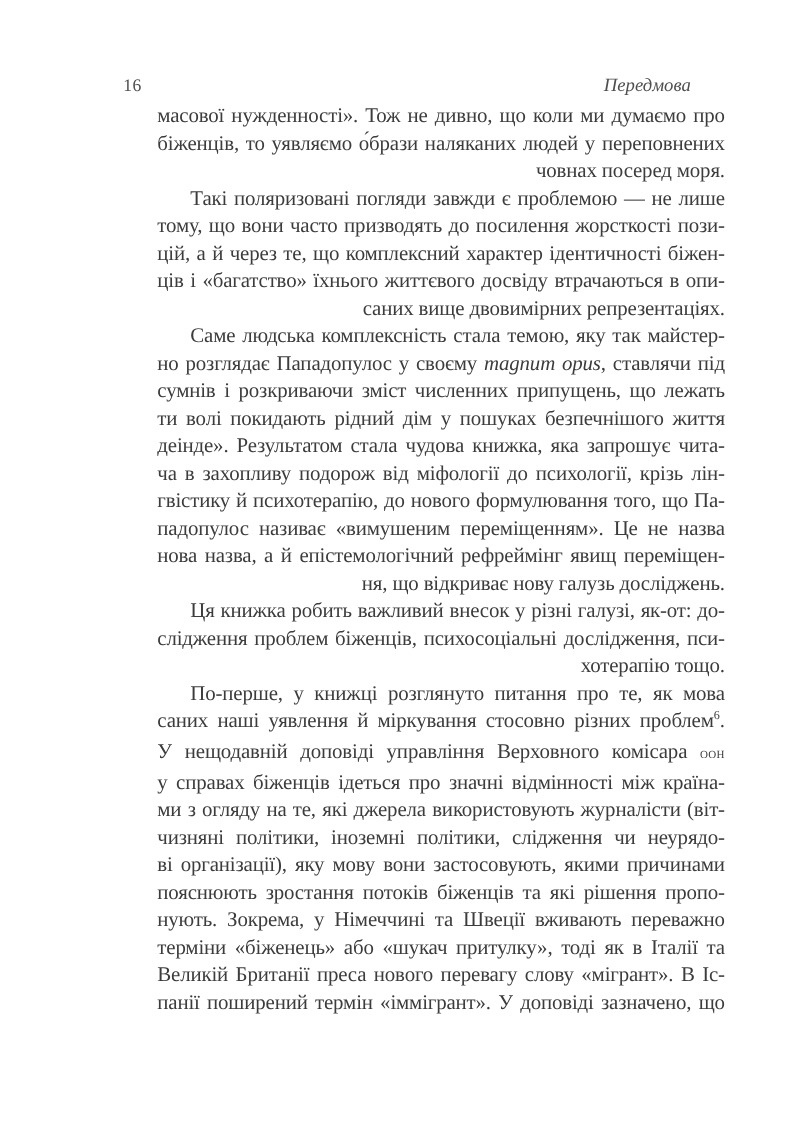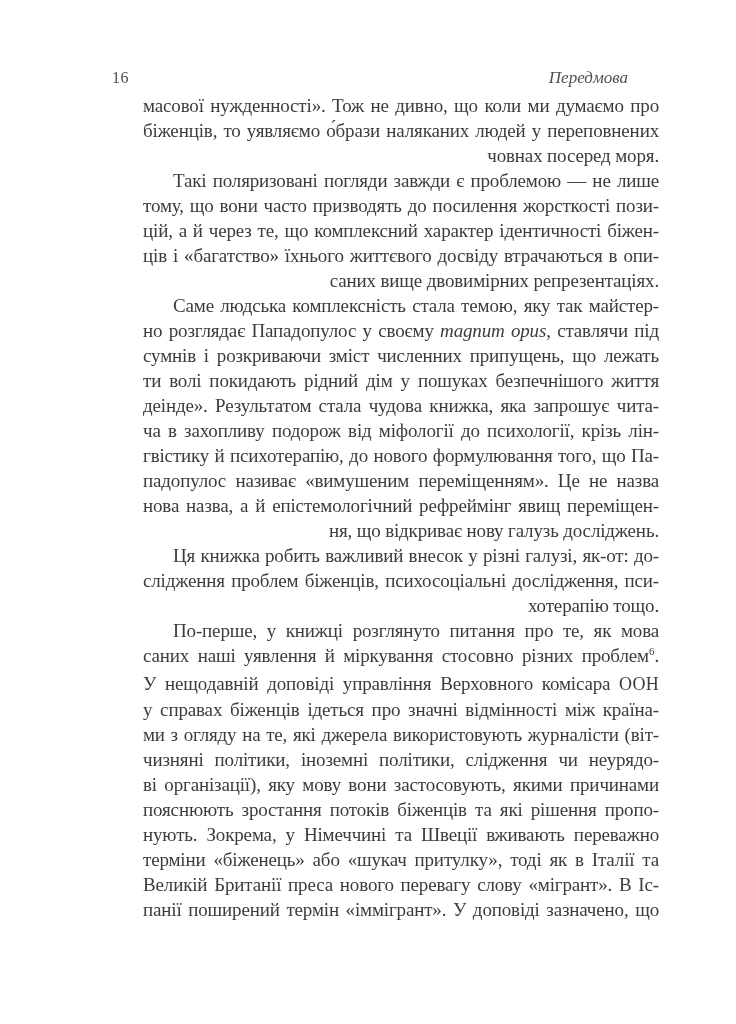--- a/index.html
+++ b/index.html
@@ -57,21 +57,21 @@
     text-indent: 30px;
   }
   .s-i { font-style: italic; }
   .s-sup {
     font-size: 11px;
     position: relative;
     top: -7px;
     letter-spacing: 0;
   }
   .s-sc {
-    font-size: 18px;
+    font-size: 10px;
     letter-spacing: 0.3px;
   }
 </style>
 </head>
 <body>
 
 <div class="page">
   <div class="header">
     <span class="page-number">16</span>
     <span class="running-title">Передмова</span>

